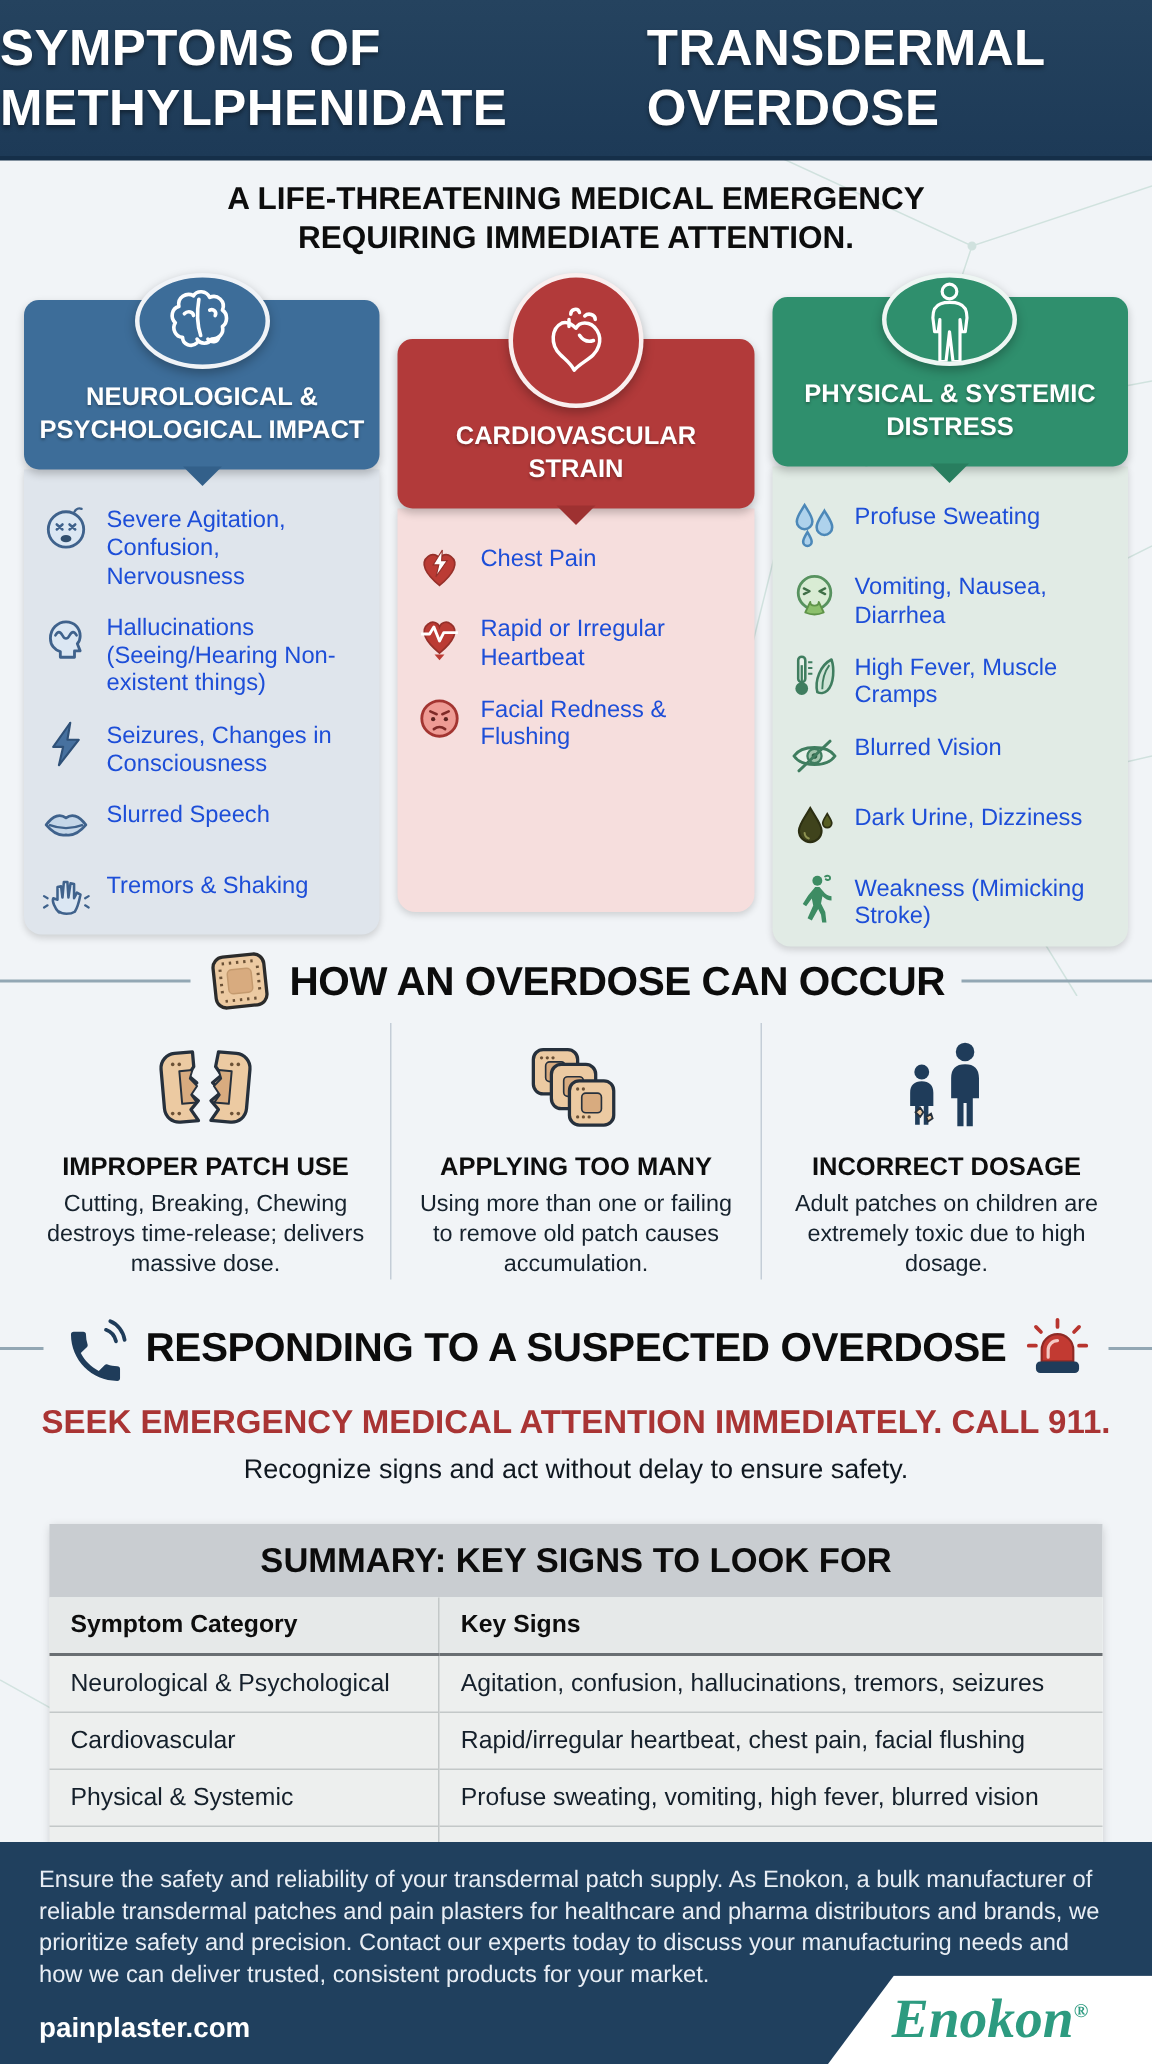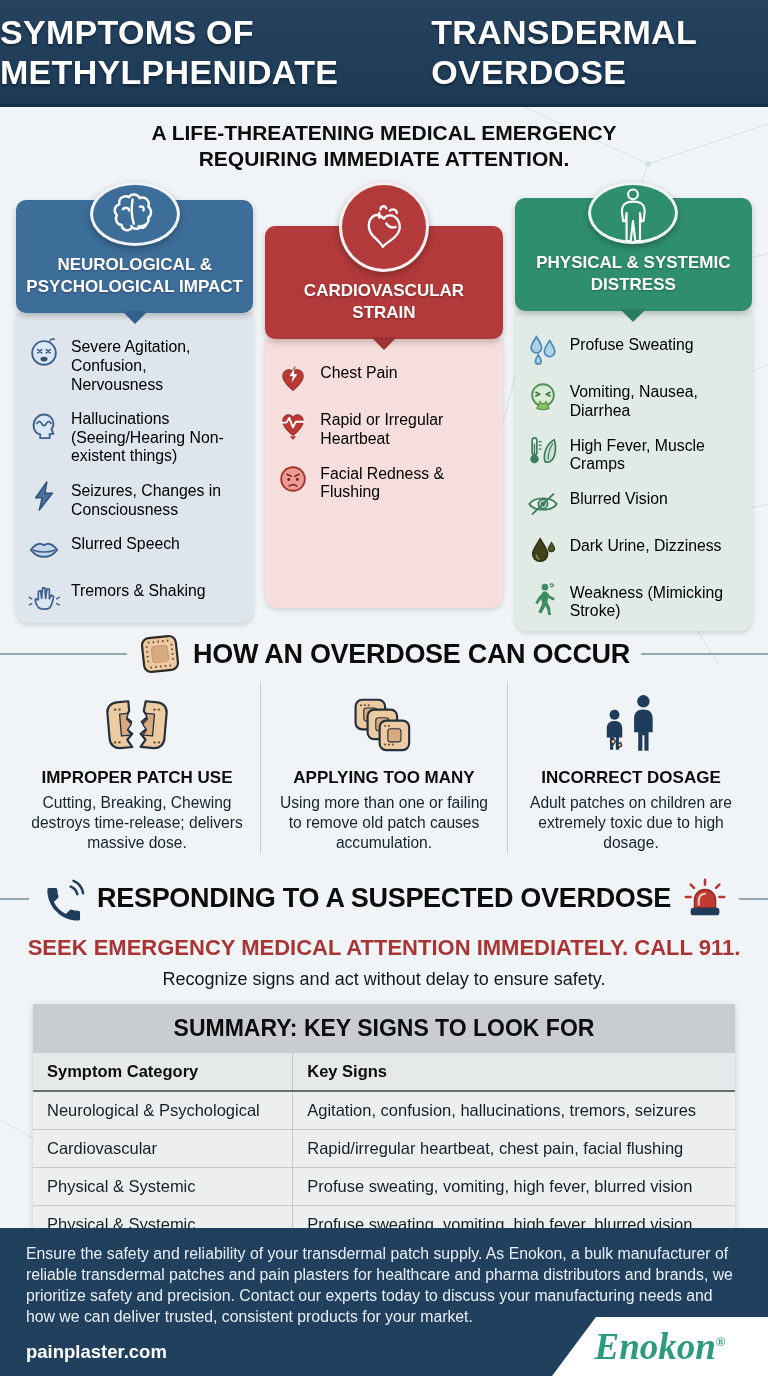--- a/index.html
+++ b/index.html
@@ -24,38 +24,38 @@
     display:flex;align-items:center;justify-content:center;position:relative;z-index:3;}
   .col-head{margin-top:-46px;background:var(--c);border-radius:10px;padding:54px 8px 15px;
     color:#fff;text-align:center;font-weight:bold;font-size:17px;line-height:1.3;
     position:relative;z-index:2;box-shadow:0 3px 6px rgba(0,0,0,.22);text-shadow:0 1px 2px rgba(0,0,0,.3);}
   .col-head::after{content:"";position:absolute;left:50%;bottom:-24px;transform:translateX(-50%);
     border:13px solid transparent;border-top-color:var(--cd);}
   .col-body{flex:1;background:var(--b);border-radius:0 0 12px 12px;
     padding:22px 11px 10px;display:flex;flex-direction:column;gap:13px;box-shadow:0 2px 5px rgba(0,0,0,.15);}
   .sym{display:flex;gap:10px;align-items:flex-start;}
   .sym svg{flex:0 0 34px;}
-  .sym .t{font-size:15.8px;line-height:1.18;color:#000000;padding-top:3px;}
+  .sym .t{font-size:15.8px;line-height:1.18;color:#1d4ed8;padding-top:3px;}
   
   .sec-row{display:flex;align-items:center;gap:11px;margin:24px 0 6px;position:relative;z-index:2;}
   .rule{flex:1;height:2px;background:#93a7b4;}
   .sec-title{font-size:27px;font-weight:bold;color:#0c0c0c;letter-spacing:-.3px;white-space:nowrap;}
   
   .causes{display:flex;padding:0 14px;margin-top:2px;position:relative;z-index:2;}
   .cause{flex:1;text-align:center;padding:4px 14px 0;}
   .cause + .cause{border-left:1px solid #c4cdd7;}
   .cause .ic{height:72px;display:flex;align-items:flex-end;justify-content:center;}
   .cause h4{font-size:17px;margin:10px 0 5px;color:#0d0d0d;}
   .cause p{font-size:15.6px;line-height:1.28;margin:0;color:#16222d;}
   
   .resp-row{margin-top:24px;}
   .warning{text-align:center;font-weight:bold;font-size:22px;color:#a93434;margin-top:14px;position:relative;z-index:2;}
   .resp-sub{text-align:center;font-size:18px;color:#101820;margin-top:8px;position:relative;z-index:2;}
   
-  .summary{margin:14px 33px 0;box-shadow:0 2px 6px rgba(0,0,0,.18);position:relative;z-index:2;}
+  .summary{margin:26px 33px 0;box-shadow:0 2px 6px rgba(0,0,0,.18);position:relative;z-index:2;}
   .summary-title{background:#c9cdd1;text-align:center;font-weight:bold;font-size:23px;
     padding:11px 0;color:#0c0c0c;}
   table.sum{width:100%;border-collapse:collapse;background:#edefee;}
   table.sum th,table.sum td{text-align:left;padding:9px 14px;font-size:16.5px;}
   table.sum th{font-weight:bold;background:#e6e9e9;border-bottom:2px solid #6a6f73;color:#0d0d0d;}
   table.sum td{border-top:1px solid #c3c8c8;color:#15202b;}
   table.sum th:first-child,table.sum td:first-child{width:37%;border-right:1px solid #c3c8c8;}
   
   .footer{position:absolute;left:0;right:0;bottom:0;height:148px;background:#20405e;color:#e9eef5;z-index:3;}
   .footer .para{margin:15px 26px 0;font-size:15.8px;line-height:1.33;}

